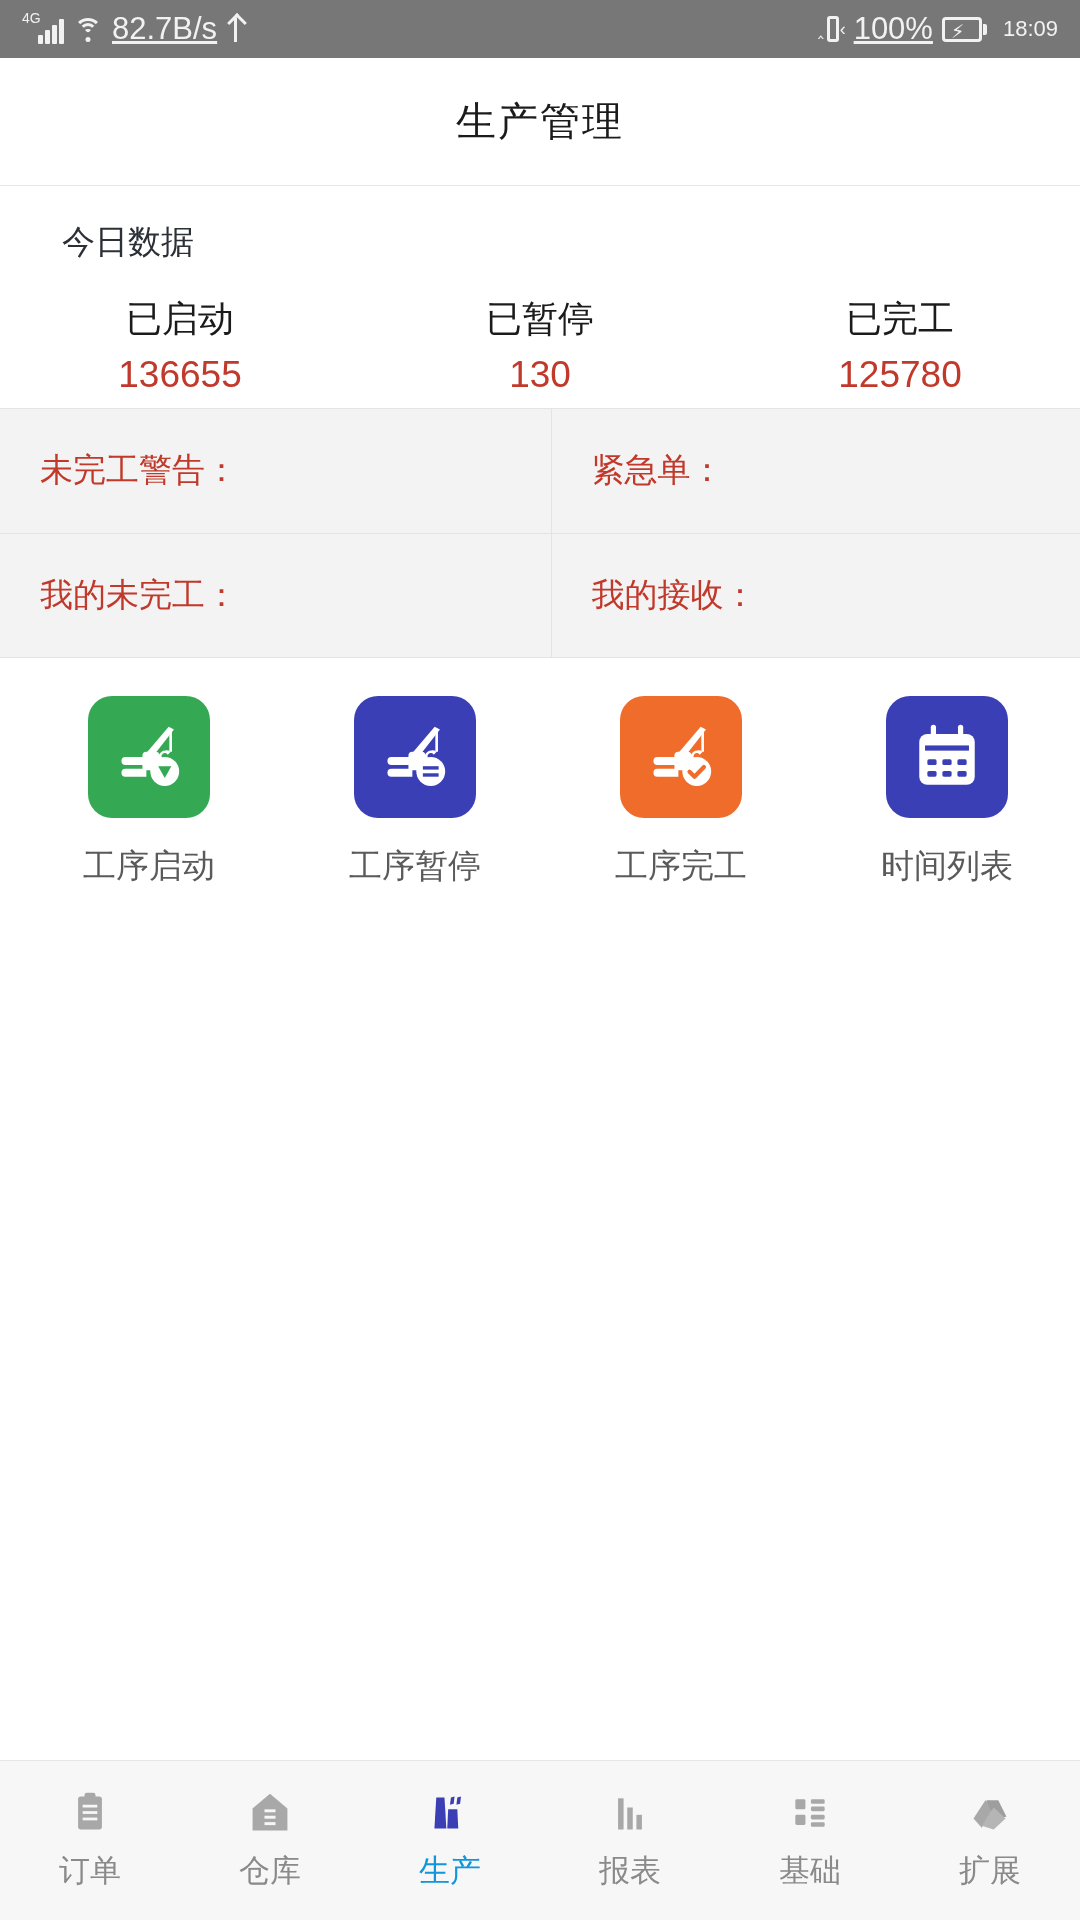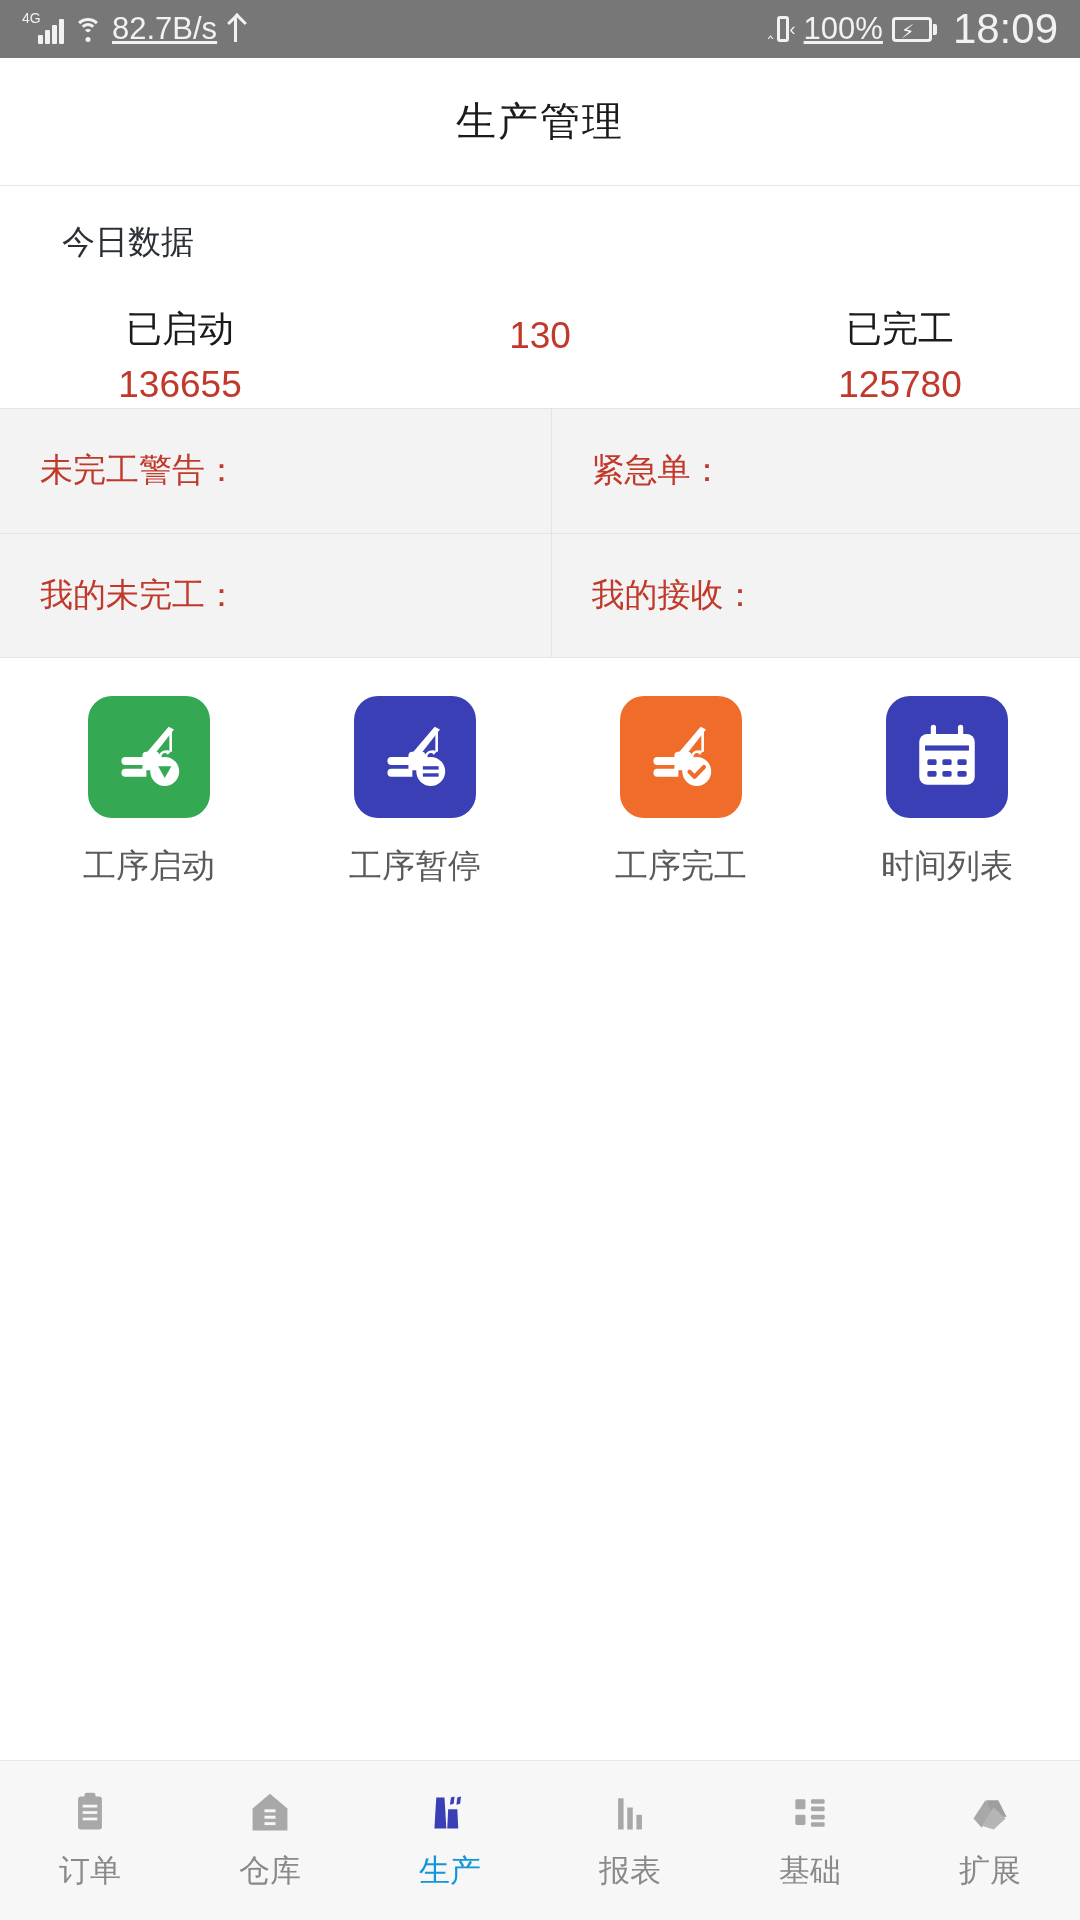--- a/index.html
+++ b/index.html
@@ -12,21 +12,21 @@
   #app { position:relative; width:1080px; height:1920px; display:flex; flex-direction:column; background:#0f172a; }
 
   
   .statusbar{
     height:58px; background:#777777; color:#ffffff;
     display:flex; align-items:center; justify-content:space-between;
     padding:0 22px; flex:0 0 58px;
   }
   .sb-left, .sb-right{ display:flex; align-items:center; gap:9px; }
   .sb-text{ font-size:31px; letter-spacing:0px; color:#f2f2f2;text-decoration:underline; }
-  .sb-time{ font-size:42px; color:#f2f2f2; margin-left:6px; }
+  .sb-time{ font-size:22px; color:#f2f2f2; margin-left:6px; }
 
   
   .sig{ position:relative; display:flex; align-items:flex-end; height:30px; gap:2px; }
   .sig .g4{ position:absolute; left:0px; top:-4px; font-size:14px; color:#f2f2f2; }
   .sig .bar{ width:5px; background:#f2f2f2; border-radius:1px; }
   .sig .b1{ height:9px; } .sig .b2{ height:14px; } .sig .b3{ height:19px; } .sig .b4{ height:25px; }
   .sig-pad{ width:14px; }
 
   .wifi{ width:30px; height:26px; position:relative; }
   .wifi i{ position:absolute; border:3px solid #f2f2f2; border-bottom-color:transparent;
@@ -54,21 +54,21 @@
   
   .titlebar{
     flex:0 0 128px; display:flex; align-items:center; justify-content:center;
     background:#ffffff; border-bottom:1px solid #e6e6e6;
   }
   .titlebar .title{ font-size:40px; color:#1b1b1b; letter-spacing:2px; }
 
   
   .today{ flex:0 0 222px; background:#fff; padding:34px 0 0 0; }
   .today .sec-title{ font-size:33px; color:#2b2f36; margin-left:62px; }
-  .stats{ display:flex; margin-top:40px; }
+  .stats{ display:flex; margin-top:30px; }
   .stat{ flex:1; text-align:center; }
   .stat .lbl{ font-size:36px; color:#1b1b1b; }
   .stat .val{ font-size:37px; color:#c0392b; margin-top:10px; }
 
   
   .wgrid{ flex:0 0 250px; background:#f3f3f3; display:flex; flex-direction:column;
           border-top:1px solid #e4e4e4; border-bottom:1px solid #e4e4e4; }
   .wrow{ flex:1; display:flex;gap:22px; }
   .wrow + .wrow{ border-top:1px solid #e4e4e4; }
   .wcell{ flex:1; display:flex; align-items:center; padding-left:40px; }
@@ -140,20 +140,21 @@
   </div>
 
   <div class="today">
     <div class="sec-title">今日数据</div>
     <div class="stats">
       <div class="stat">
         <div class="lbl">已启动</div>
         <div class="val">136655</div>
       </div>
       <div class="stat">
+        <div class="lbl">已暂停</div>
         <div class="val">130</div>
       </div>
       <div class="stat">
         <div class="lbl">已完工</div>
         <div class="val">125780</div>
       </div>
     </div>
   </div>
 
   <div class="wgrid">

